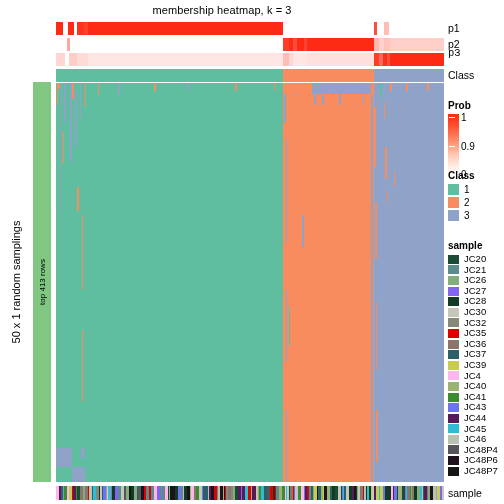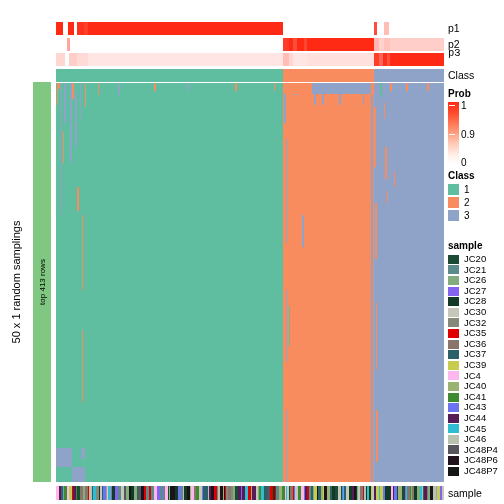--- a/index.html
+++ b/index.html
@@ -53,20 +53,21 @@
   .leg-item span{font-size:10px;line-height:11px;}
   .samp-item{display:flex;align-items:center;height:10.6px;}
   .samp-item .sw{width:11px;height:9px;flex:0 0 11px;margin-right:5px;}
   .samp-item span{font-size:9.5px;line-height:10.6px;}
 </style>
 </head>
 <body>
 
 <div id="root">
 
+  <div class="title">membership heatmap, k = 3</div>
 
   <div class="ylab-outer">
     <span>50 x 1 random samplings</span>
   </div>
 
   <div class="rowbar">
     <span>top 413 rows</span>
   </div>
 
   <div id="annoRows">
@@ -367,21 +368,21 @@
       <i style="left: 374px; width: 3px; background: rgb(30, 19, 28);"></i>
       <i style="left: 377px; width: 3px; background: rgb(185, 194, 174);"></i>
       <i style="left: 380px; width: 1px; background: rgb(156, 178, 115);"></i>
       <i style="left: 381px; width: 1px; background: rgb(185, 194, 174);"></i>
       <i style="left: 382px; width: 2px; background: rgb(200, 204, 78);"></i>
       <i style="left: 384px; width: 2px; background: rgb(131, 100, 240);"></i>
       <i style="left: 386px; width: 2px; background: rgb(198, 198, 186);"></i>
     </div>
   <div class="samplabel">sample</div>
 
-  <div class="leg" style="top:88px">
+  <div class="leg" style="top:100px">
     <div class="leg-title">Prob</div>
     <div class="probwrap">
       <div class="probbar"></div>
       <div class="probnotch" style="top:3px"></div>
       <div class="probnotch" style="top:32px"></div>
       <div class="probtick" style="top:3px">1</div>
       <div class="probtick" style="top:32px">0.9</div>
       <div class="probtick" style="top:60px">0</div>
     </div>
   </div>

